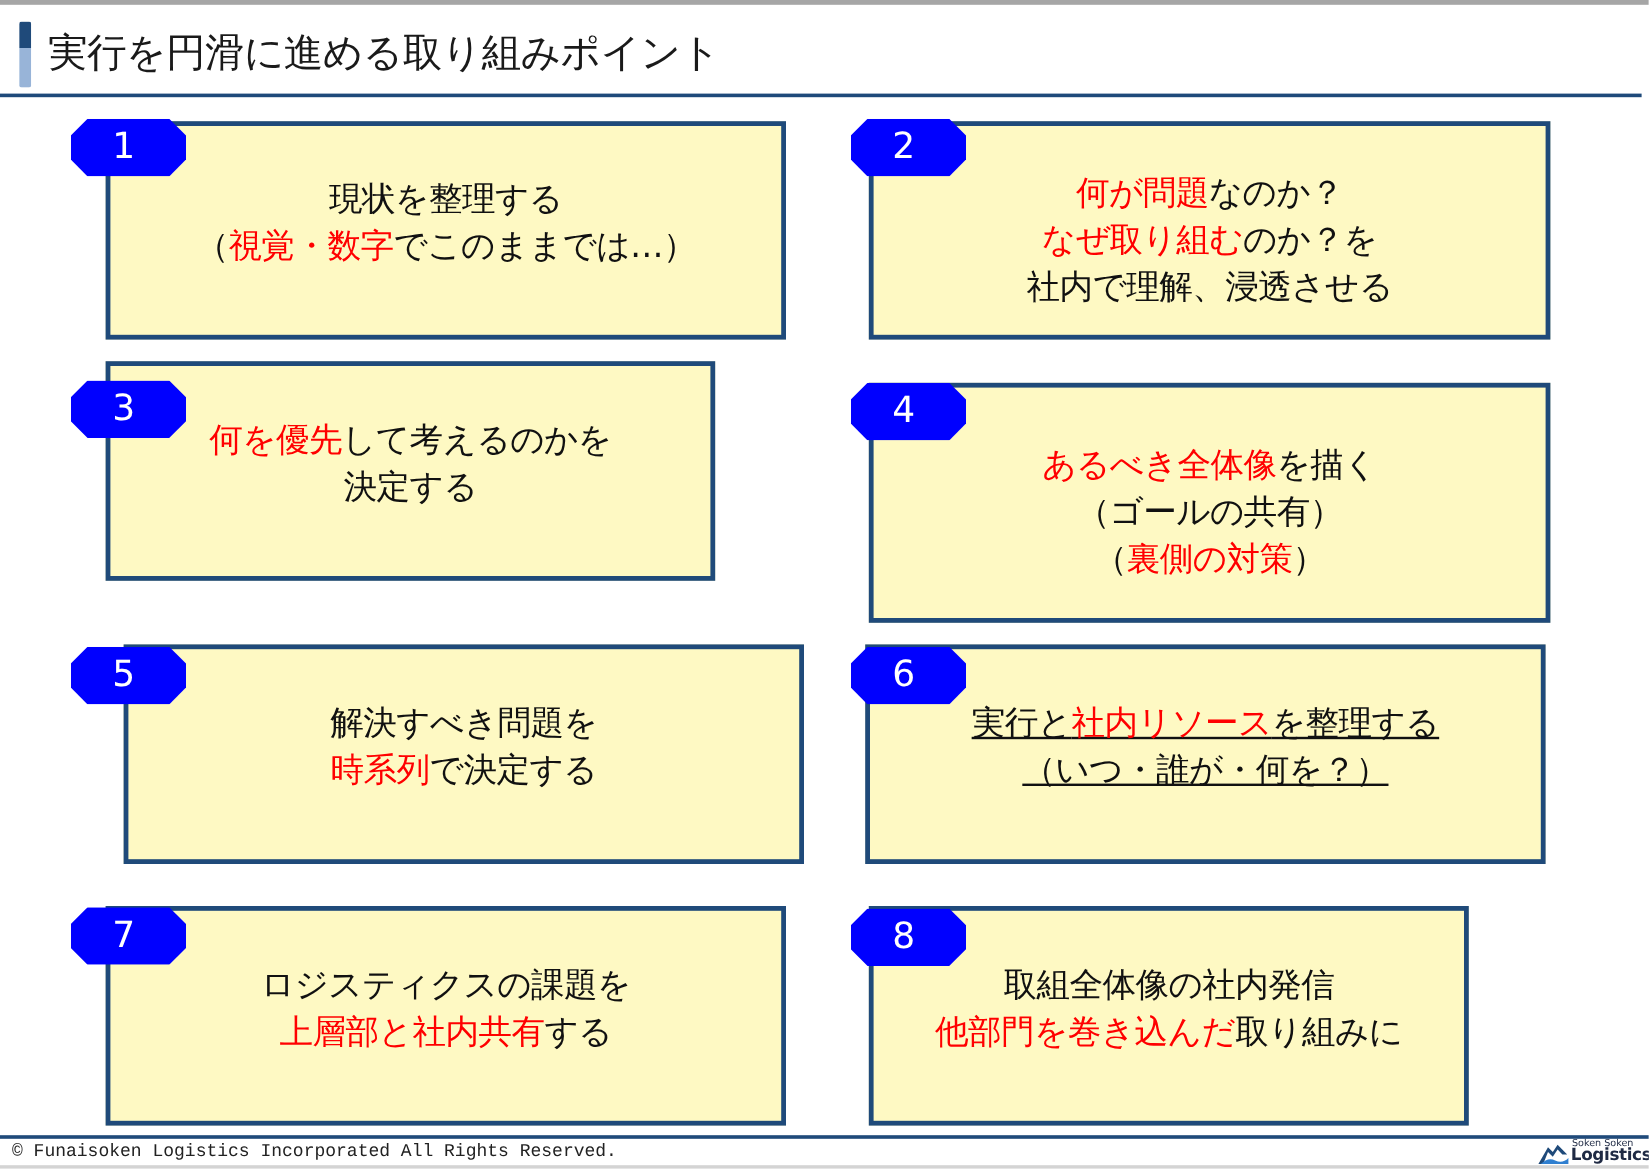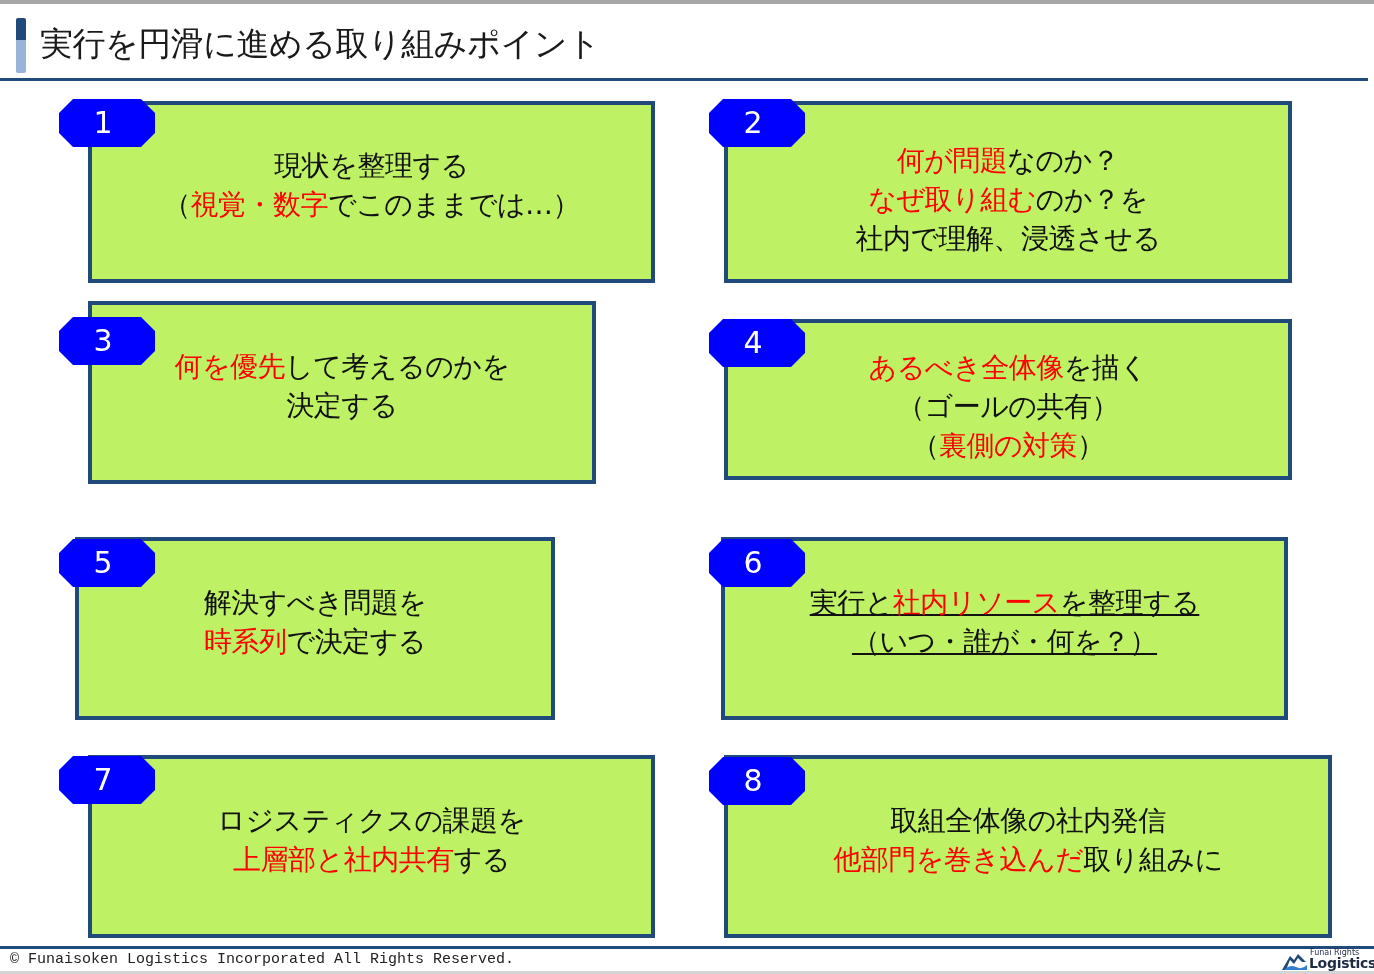--- a/index.html
+++ b/index.html
@@ -14,21 +14,21 @@
     .title-bar-accent .dark { height: 22px; background: #1f4a7a; }
     .title-bar-accent .light { height: 33px; background: #98b4d8; }
     .page-title {
       position: absolute; left: 40px; top: 22px; font-size: 33px; line-height: 44px;
       color: #1a1a1a; white-space: nowrap; letter-spacing: -0.5px;
     }
     .header-rule { position: absolute; left: 0; top: 78px; width: 1368px; height: 3px; background: #1f4a7a; }
 
     .box {
       position: absolute; box-sizing: border-box;
-      border: 4px solid #1f4a7a; background: #bef264;
+      border: 4px solid #1f4a7a; background: #fef9c3;
       display: flex; align-items: center; justify-content: center;
     }
     .box-text {
       text-align: center; font-size: 28px; line-height: 39px; color: #111111;
       letter-spacing: -0.5px; margin-top: -14px;
     }
     .box-text .line { display: block; white-space: nowrap; }
     .red { color: #ff0000; }
 
     .badge {
@@ -77,30 +77,30 @@
 <div class="badge" style="left:709px; top:99px;"><span>2</span></div>
 
 <div class="box" style="left:88px; top:301px; width:508px; height:183px;">
   <div class="box-text">
       <span class="line"><span class="red">何を優先</span><span>して考えるのかを</span></span>
       <span class="line"><span>決定する</span></span>
     </div>
 </div>
 <div class="badge" style="left:59px; top:317px;"><span>3</span></div>
 
-<div class="box" style="left:724px; top:319px; width:568px; height:161px;">
+<div class="box" style="left:724px; top:319px; width:568px; height:200px;">
   <div class="box-text" style="margin-top:14px;">
       <span class="line"><span class="red">あるべき全体像</span><span>を描く</span></span>
       <span class="line"><span>（ゴールの共有）</span></span>
       <span class="line"><span>（</span><span class="red">裏側の対策</span><span>）</span></span>
     </div>
 </div>
 <div class="badge" style="left:709px; top:319px;"><span>4</span></div>
 
-<div class="box" style="left:75px; top:537px; width:480px; height:183px;">
+<div class="box" style="left:103px; top:537px; width:567px; height:183px;">
   <div class="box-text">
       <span class="line"><span>解決すべき問題を</span></span>
       <span class="line"><span class="red">時系列</span><span>で決定する</span></span>
     </div>
 </div>
 <div class="badge" style="left:59px; top:539px;"><span>5</span></div>
 
 <div class="box" style="left:721px; top:537px; width:567px; height:183px;text-decoration:underline;">
   <div class="box-text">
       <span class="line"><span>実行と</span><span class="red">社内リソース</span><span>を整理する</span></span>
@@ -110,32 +110,32 @@
 <div class="badge" style="left:709px; top:539px;"><span>6</span></div>
 
 <div class="box" style="left:88px; top:755px; width:567px; height:183px;">
   <div class="box-text">
       <span class="line"><span>ロジスティクスの課題を</span></span>
       <span class="line"><span class="red">上層部と社内共有</span><span>する</span></span>
     </div>
 </div>
 <div class="badge" style="left:59px; top:756px;"><span>7</span></div>
 
-<div class="box" style="left:724px; top:755px; width:608px; height:183px;">
+<div class="box" style="left:724px; top:755px; width:500px; height:183px;">
   <div class="box-text">
       <span class="line"><span>取組全体像の社内発信</span></span>
       <span class="line"><span class="red">他部門を巻き込んだ</span><span>取り組みに</span></span>
     </div>
 </div>
 <div class="badge" style="left:709px; top:757px;"><span>8</span></div>
 
 <div class="footer-rule"></div>
 <div class="copyright">© Funaisoken Logistics Incorporated All Rights Reserved.</div>
 <div class="page-number">24</div>
 <div class="logo">
   <svg width="28" height="22" viewBox="0 0 28 22" style="position:absolute; left:0; top:2px;">
     <path d="M2 20 L10 6 L14 10 L18 4 L26 12 L22 12 L18 8 L14 14 L10 10 L6 20 Z" fill="#1f4a7a"></path>
     <path d="M4 20 Q10 14 16 17 Q22 20 27 15 L27 20 Z" fill="#2f7fd0"></path>
   </svg>
-  <span class="logo-small">Funai Rights</span>
+  <span class="logo-small">Soken Soken</span>
   <span class="logo-big">Logistics</span>
 </div>
 <div class="footer-bottom"></div>
 
 </body></html>

